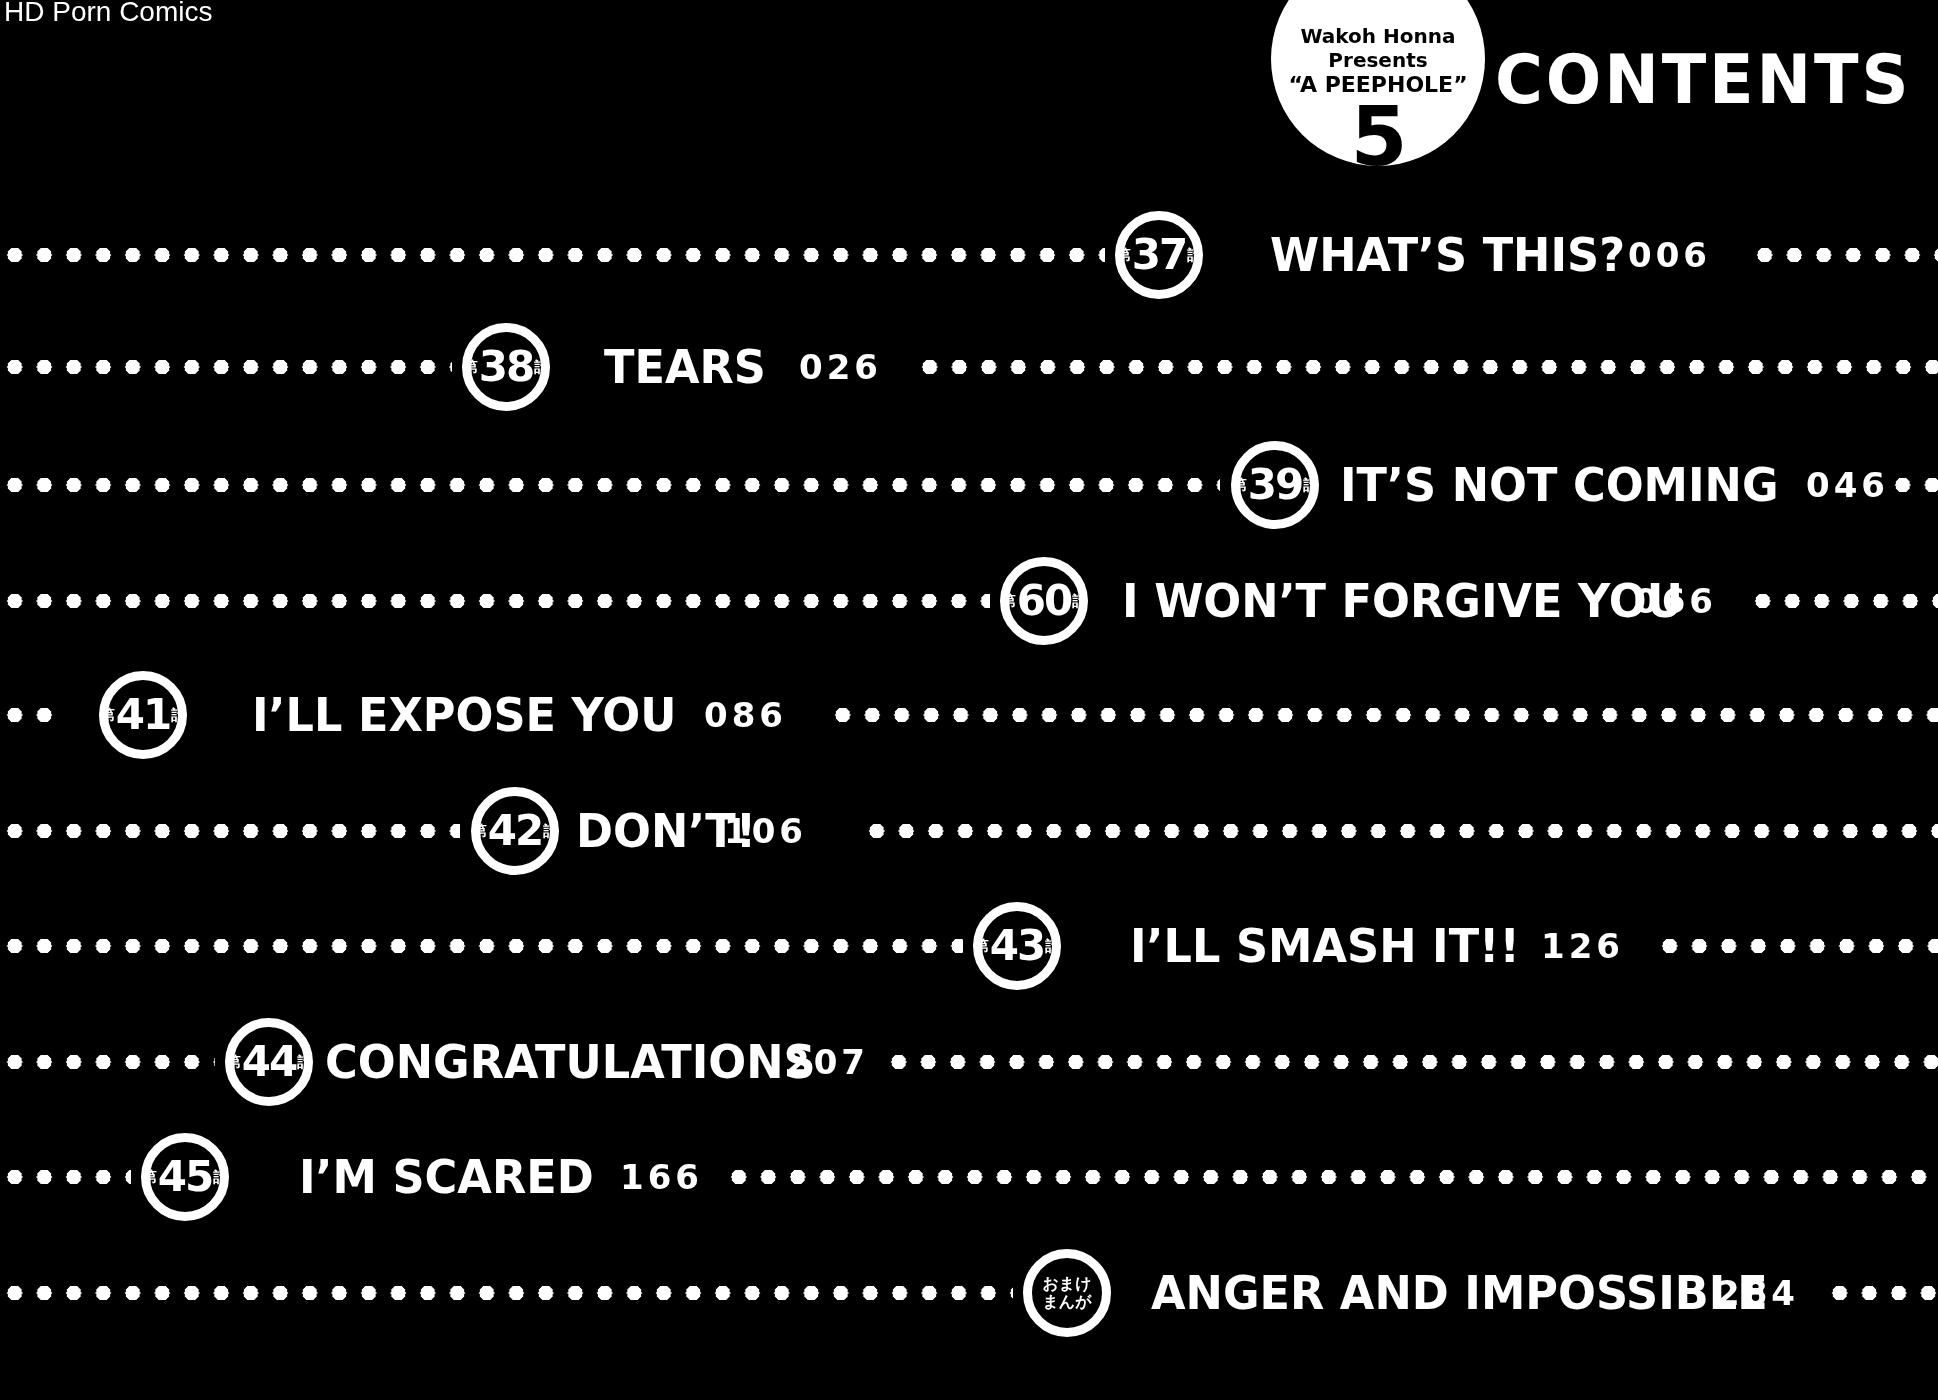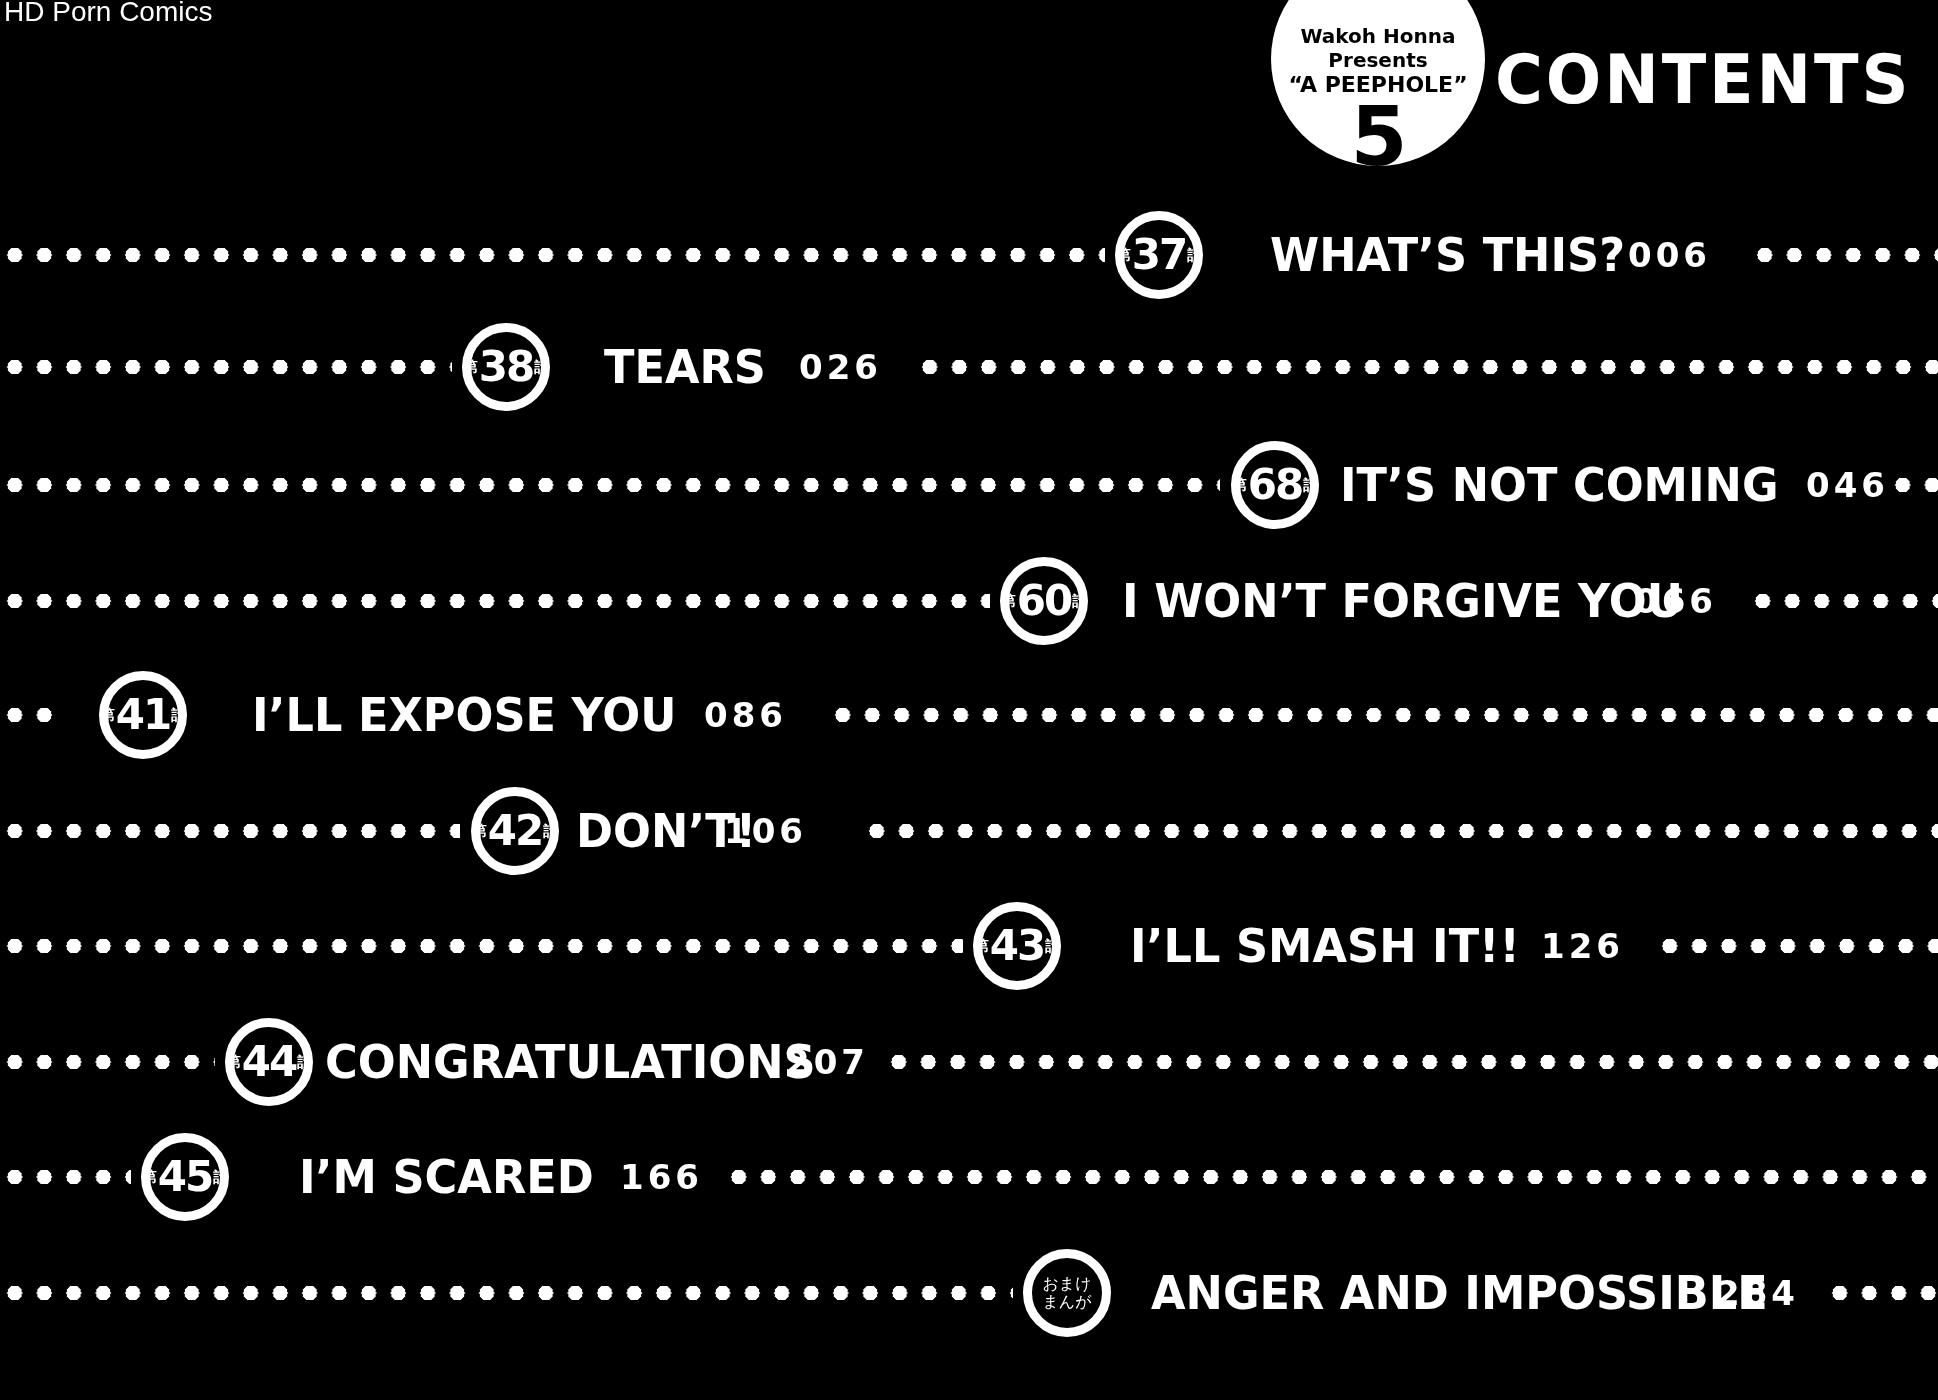--- a/index.html
+++ b/index.html
@@ -49,21 +49,21 @@
   .badge{
     position:absolute;top:2px;width:88px;height:88px;
     border:9px solid #fff;border-radius:50%;
     background:#000;box-sizing:border-box;
     display:flex;align-items:center;justify-content:center;
     color:#fff;white-space:nowrap;
   }
   .badge .k{font-size:15px;font-weight:bold;}
   .badge .n{font-size:42px;font-weight:bold;letter-spacing:-2px;line-height:1;padding:0 1px;}
   .badge.bonus{flex-direction:column;line-height:1.15;}
-  .badge.bonus .bl{font-size:16px;font-weight:400;}
+  .badge.bonus .bl{font-size:16px;font-weight:700;}
   .title{
     position:absolute;top:0;height:92px;line-height:92px;
     font-size:46px;font-weight:bold;letter-spacing:0px;
     transform:scaleX(0.97);transform-origin:left;
     white-space:nowrap;
   }
   .page{
     position:absolute;top:0;height:92px;line-height:92px;
     font-size:34px;font-weight:bold;letter-spacing:4px;
     white-space:nowrap;
@@ -118,21 +118,21 @@
     </div>
     <div class="title">TEARS</div>
     <div class="page">026</div>
     <div class="dots dots-right"></div>
   </div>
 
   <div class="row row-3">
     <div class="dots dots-left"></div>
     <div class="badge">
       <span class="k">第</span>
-        <span class="n">68</span>
+        <span class="n">39</span>
         <span class="k">話</span>
     </div>
     <div class="title">IT’S NOT COMING</div>
     <div class="page">046</div>
     <div class="dots dots-right"></div>
   </div>
 
   <div class="row row-4">
     <div class="dots dots-left"></div>
     <div class="badge">

